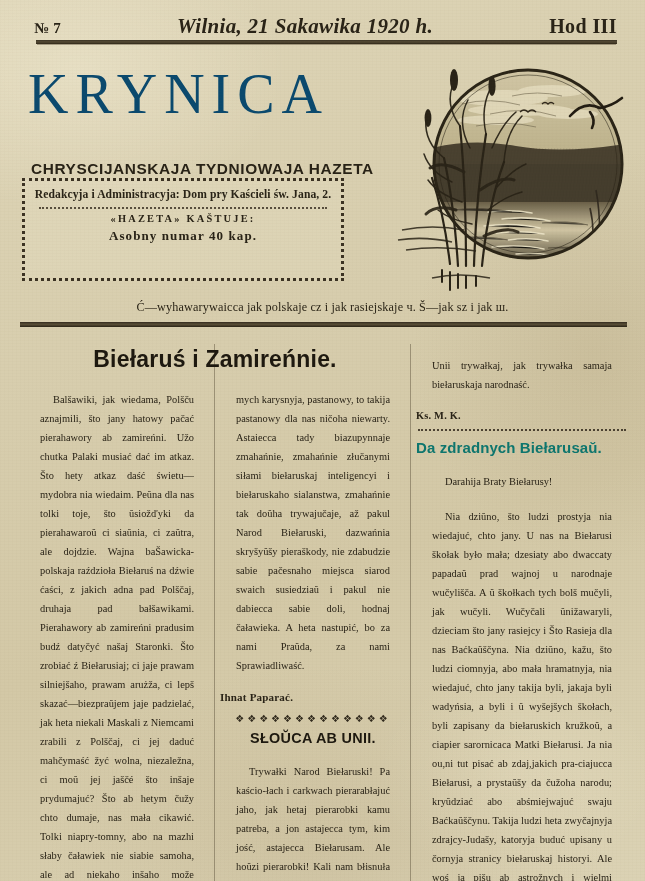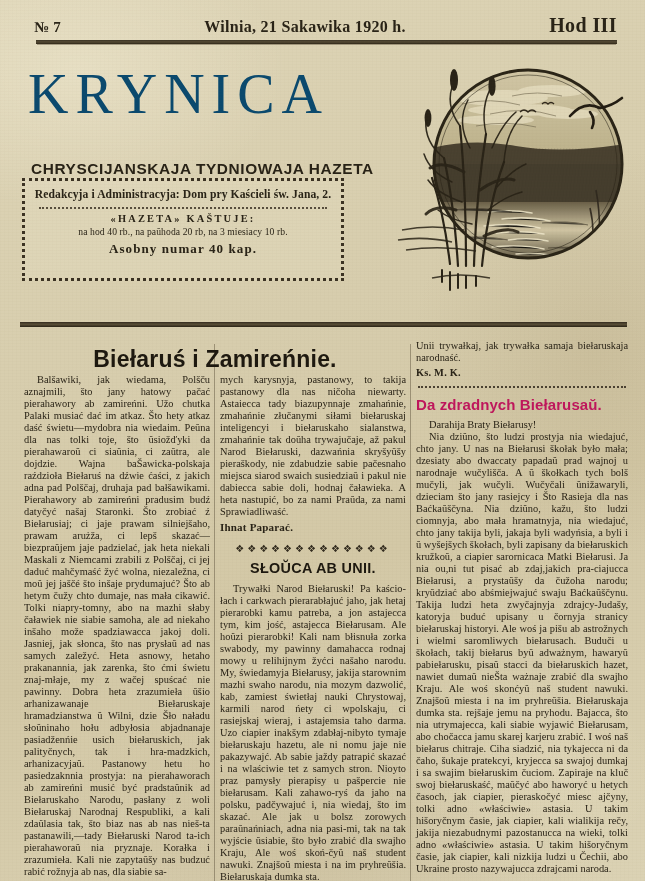--- a/index.html
+++ b/index.html
@@ -29,21 +29,21 @@
   }
   .sheet{position:absolute;inset:0;}
 
   
   .topbar{
     position:absolute;left:34px;right:28px;top:14px;
     display:flex;align-items:baseline;justify-content:space-between;
     font-weight:bold;letter-spacing:.2px;
   }
   .issue{font-size:15px;}
-  .dateline{font-size:16px;letter-spacing:.3px;}
+  .dateline{font-size:21px;letter-spacing:.3px;font-style:italic;}
   .year{font-size:20px;letter-spacing:.4px;}
   .rule-top{
     position:absolute;left:36px;right:28px;top:40px;height:4px;
     background:linear-gradient(#3a3326,#574c37 48%,#2e2819);
     box-shadow:0 2px 0 -1px rgba(90,78,55,.45);
   }
 
   
   .masthead{position:absolute;left:0;top:48px;width:645px;height:245px;}
   .krynica{
@@ -109,26 +109,26 @@
   .headline.span2{position:absolute;left:4px;top:2px;width:382px;}
 
   .subhead{
     font-family:"Liberation Sans", sans-serif;
     font-weight:bold;font-size:14.4px;letter-spacing:.3px;
     text-align:center;color:#1f1a11;margin:6px 0 7px 0;
   }
   .subhead-left{
     font-family:"Liberation Sans", sans-serif;
     font-weight:bold;font-size:15px;letter-spacing:.1px;
-    text-align:left;color:#be185d;margin:5px 0 6px 0;
+    text-align:left;color:#0f766e;margin:5px 0 6px 0;
   }
 
   p.body{
-    margin:0;
-    font-size:10.4px;line-height:12px;
+    margin:16px;
+    font-size:10.4px;line-height:19px;
     text-align:justify;text-justify:inter-word;
     text-indent:13px;
     color:#2a2418;
     hyphens:auto;
   }
   p.body + p.body{margin-top:0;}
   p.noind{text-indent:0;}
   .sig{
     text-align:left;font-weight:bold;font-size:11px;
     margin:3px 0 0 0;letter-spacing:.2px;
@@ -161,21 +161,20 @@
   <div class="rule-top"></div>
 
   <div class="masthead">
     <div class="krynica">KRYNICA</div>
     <div class="subtitle">CHRYSCIJANSKAJA TYDNIOWAJA HAZETA</div>
 
     <div class="editbox">
       <div class="eb-l1">Redakcyja i Administracyja: Dom pry Kaścieli św. Jana, 2.</div>
       <div class="eb-sep"></div>
       <div class="eb-l3">«HAZETA» KAŠTUJE:</div>
-      <div class="eb-l4">na hod 40 rb., na paŭhoda 20 rb,  na 3 miesiacy 10 rb.</div>
       <div class="eb-l5">Asobny numar 40 kap.</div>
     </div>
 
     <div class="engraving">
       <svg viewBox="0 0 246 240" width="246" height="240" aria-hidden="true">
         <defs>
           <clipPath id="circ">
               <circle cx="136" cy="112" r="94"></circle>
             </clipPath>
           <linearGradient id="skyG" x1="0" y1="0" x2="0" y2="1">
@@ -301,20 +300,21 @@
           <path d="M58 220 l0 18"></path>
             <path d="M66 222 l0 14"></path>
             <path d="M74 224 l0 12"></path>
           <path d="M50 218 l0 12"></path>
             <path d="M84 224 l0 10"></path>
         </g>
       </svg>
     </div>
   </div>
 
+  <div class="tagline">Ć—wyhawarywaicca jak polskaje cz i jak rasiejskaje ч. Š—jak sz i jak ш.</div>
   <div class="rule-double"></div>
 
   <div class="cols">
     <div class="vrule vr1"></div>
     <div class="vrule vr2"></div>
 
     <div class="headline span2">Biełaruś i Zamireńnie.</div>
 
     <div class="col c1">
       <div style="height:34px"></div>

